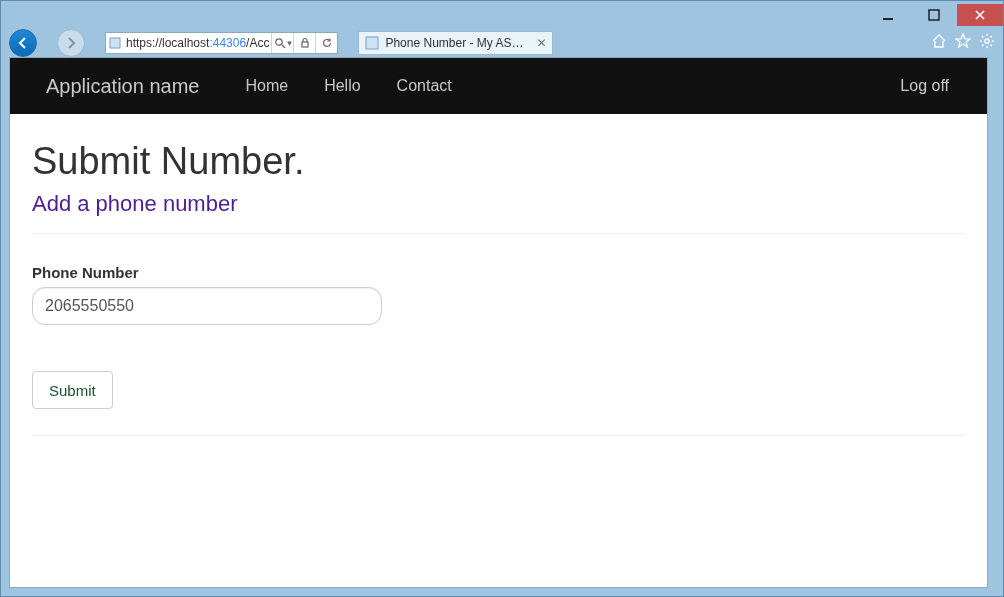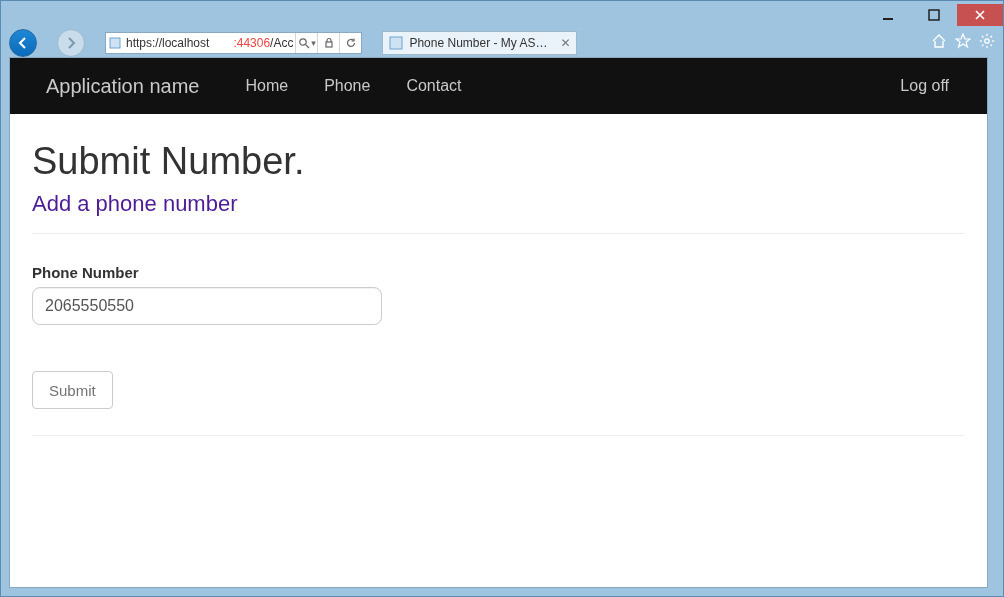--- a/index.html
+++ b/index.html
@@ -34,25 +34,25 @@
   .site-nav a { color:#c9c9c9; font-size:16px; text-decoration:none; margin:0 18px; }
   .right { margin-left:auto; display:flex; align-items:center; }
   .right .hello { color:#c9c9c9; font-size:16px; margin-right:28px; }
   .right a { color:#c9c9c9; }
   
   .container { padding:18px 22px; }
   h1 { font-size:38px; font-weight:400; color:#333; margin: 8px 0 4px 0; }
   h3.sub { font-size:22px; font-weight:400; color:#4c1d95; margin:8px 0 16px 0; }
   hr { border:none; border-top:1px solid #eee; margin:8px 0 30px 0; }
   .formlbl { font-weight:700; font-size:15px; color:#333; margin-bottom:6px; display:block; }
-  .forminput { width:350px; height:38px; border:1px solid #ccc; border-radius:8px; padding:6px 12px; font-size:16px; color:#555; box-shadow:inset 0 1px 1px rgba(0,0,0,.06); }
-  .submit-btn { margin-top:46px; height:38px; padding:0 16px; border:1px solid #ccc; border-radius:4px; background:#fff; font-size:15px; color:#737373; cursor:pointer; }
+  .forminput { width:350px; height:38px; border:1px solid #ccc; border-radius:13px; padding:6px 12px; font-size:16px; color:#555; box-shadow:inset 0 1px 1px rgba(0,0,0,.06); }
+  .submit-btn { margin-top:46px; height:38px; padding:0 16px; border:1px solid #ccc; border-radius:4px; background:#fff; font-size:15px; color:#14532d; cursor:pointer; }
   hr.footer { margin-top:26px; margin-bottom:12px; }
   .footer-text { font-size:15px; color:#333; }
-  .port { color:#ef4444;padding-left:24px; }
+  .port { color:#3b82f6; }
 </style>
 </head>
 <body>
 
 <div class="window">
 
   <div class="titlebar">
     <div class="btn min">
       <svg viewBox="0 0 12 12">
           <rect x="1" y="9" width="10" height="2" fill="#222"></rect>
@@ -149,21 +149,21 @@
             </g>
           </svg>
       </span>
     </div>
   </div>
 
   <div class="viewport">
     <div class="site-nav">
       <span class="brand">Application name</span>
       <a href="#">Home</a>
-      <a href="#">Phone</a>
+      <a href="#">Hello</a>
       <a href="#">Contact</a>
       <div class="right">
         <a href="#">Log off</a>
       </div>
     </div>
 
     <div class="container">
       <h1>Submit Number.</h1>
       <h3 class="sub">Add a phone number</h3>
       <hr>

